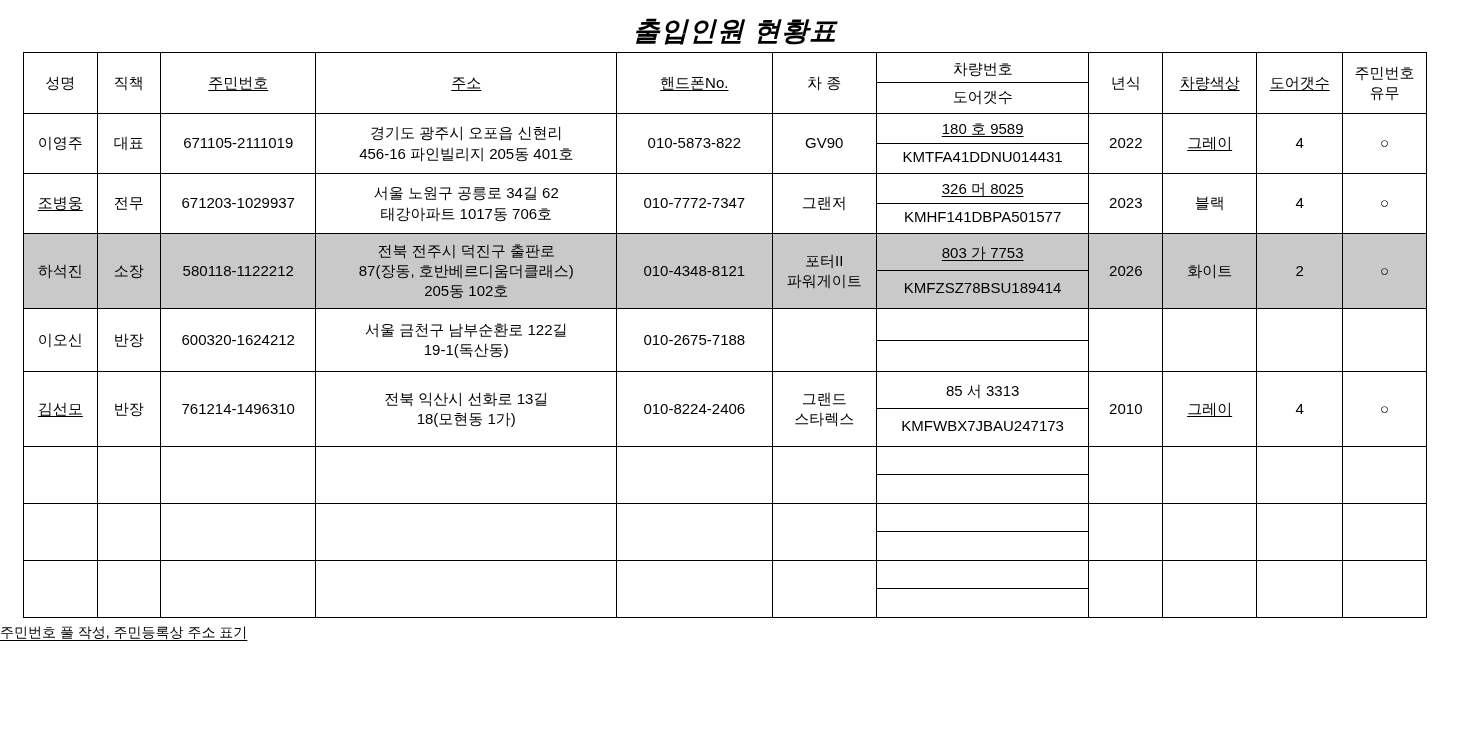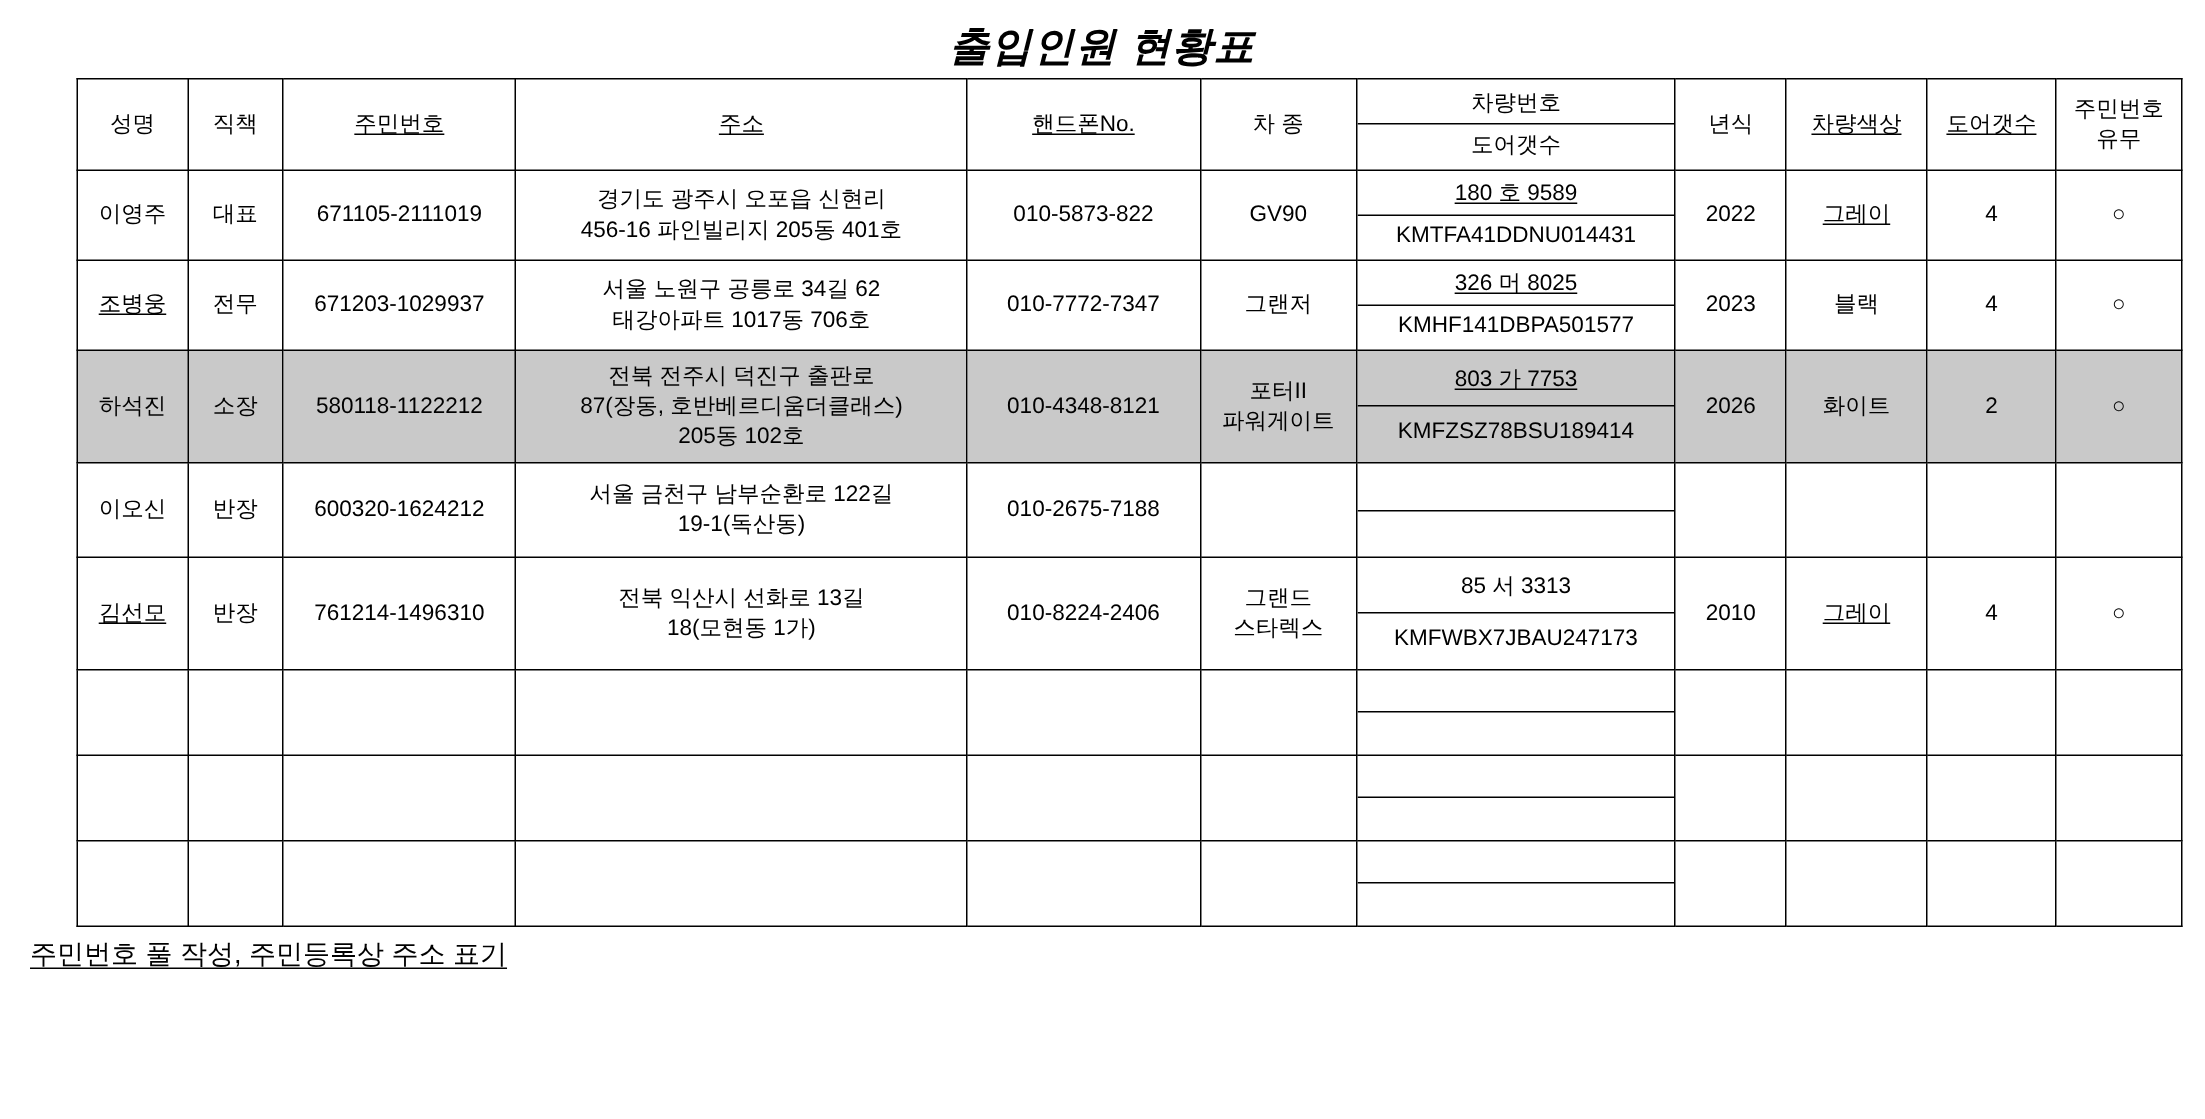--- a/index.html
+++ b/index.html
@@ -32,21 +32,21 @@
     font-style: italic;
   }
   .subtitle {
     font-size: 18px;
     margin-left: 20px;
     margin-top: 18px;
     margin-bottom: 14px;
     line-height: 26px;
   }
   .table-wrap {
-    margin-left: 51px;
+    margin-left: 23px;
     margin-right: 33px;
   }
   table.main {
     border-collapse: collapse;
     table-layout: fixed;
     width: 1404px;
     font-size: 15px;
   }
   table.main td, table.main th {
     border: 1px solid #000000;
@@ -98,22 +98,21 @@
   .shaded {
     background: #c9c9c9;
   }
   .ul-underline {
     text-decoration: underline;
     text-decoration-thickness: 1px;
     text-underline-offset: 2px;
     text-align: center;
   }
   .footnote {
-    font-size: 18px;
-    margin-left: 20px;
+    font-size: 14px;
     margin-top: 6px;
     text-decoration: underline;
     text-decoration-thickness: 1px;
     text-underline-offset: 3px;
     display: inline-block;
   }
   .addr-multi {
     line-height: 1.5;
   }
   .nowrapcell { white-space: nowrap; }

